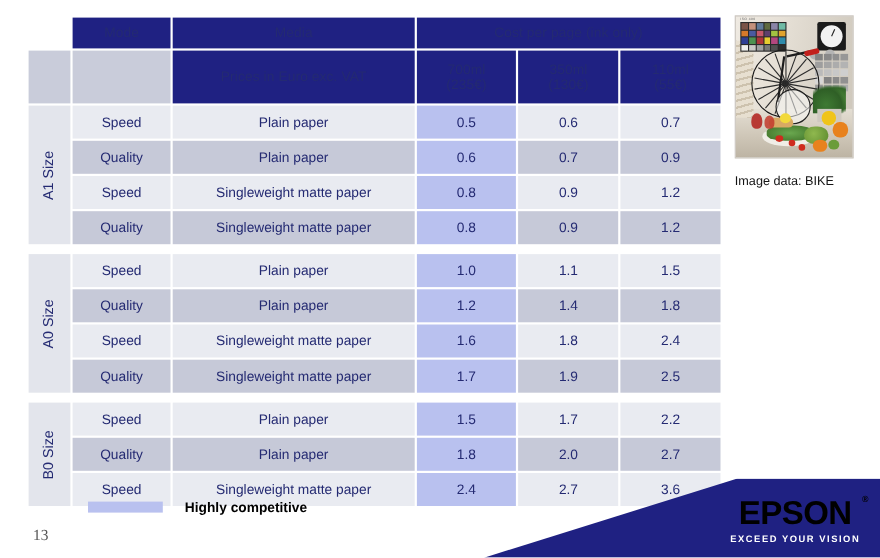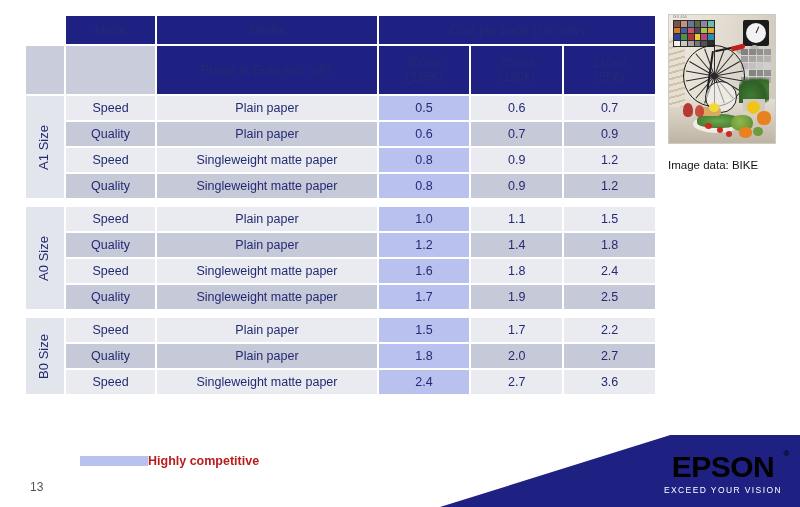--- a/index.html
+++ b/index.html
@@ -47,21 +47,21 @@
   .hd-r2{height:48px;}
   .hd-blank{background:#c9ccda;}
   .hd-blank-corner{background:#ffffff;}
   .hd-media2{font-size:12.5px;}
   .hd-vol{font-size:12.5px;line-height:1.25;}
 
   
   .r-light td{background:#e9ebf1;}
   .r-dark  td{background:#c6c9d8;}
   tr.r-light td.hl,tr.r-dark td.hl{background:#b9c1ef;}
-  .cell{height:24px;}
+  .cell{height:30px;}
   .size-cell{
     background:#e3e5ec !important;
     position:relative;
   }
   .size-inner{
     position:absolute;inset:0;
     display:flex;align-items:center;justify-content:center;
   }
   .size-inner span{
     transform:rotate(-90deg);
@@ -137,42 +137,42 @@
 
   #photo-caption{margin-top:13px;}
   #photo-caption div{
     font-size:11.5px;color:#141414;line-height:1.55;white-space:nowrap;
   }
   #photo-caption b{font-weight:normal;}
 
   
   #legend{position:absolute;left:80px;top:454px;display:flex;align-items:center;}
   #legend-swatch{width:68px;height:10px;background:#b9c1ef;}
-  #legend-label{margin-left:0;font-size:12.5px;font-weight:bold;color:#b91c1c;}
-
-  
-  #page-number{position:absolute;left:30px;top:480px;font-size:12px;color:#555;}
+  #legend-label{margin-left:20px;font-size:12.5px;font-weight:bold;color:#000000;}
+
+  
+  #page-number{position:absolute;left:30px;top:480px;font-size:14px;color:#555;font-family:Liberation Serif, serif;}
 
   
   #brand{
     position:absolute;right:0;bottom:0;width:360px;height:72px;
     overflow:hidden;
   }
   #brand-shape{
     position:absolute;right:0;bottom:0;width:360px;height:72px;
     background:#1f2182;
     clip-path:polygon(100% 0,100% 100%,0 100%,64% 0);
   }
   #brand-text{position:absolute;right:18px;bottom:12px;text-align:center;}
   #brand-name{
     font-size:30px;font-weight:bold;color:#000000;letter-spacing:-0.5px;
     line-height:1;position:relative;font-family:"Liberation Sans",sans-serif;
   }
   #brand-reg{position:absolute;top:-2px;right:-7px;font-size:8px;}
-  #brand-tag{font-size:8.5px;color:#fff;letter-spacing:1.4px;margin-top:3px;font-weight:normal;}
+  #brand-tag{font-size:8.5px;color:#fff;letter-spacing:1.4px;margin-top:3px;font-weight:bold;}
 </style>
 </head>
 <body>
 
 <div id="slide">
 
   <table id="cost-table">
     <colgroup>
       <col class="col-size">
         <col class="col-mode">

